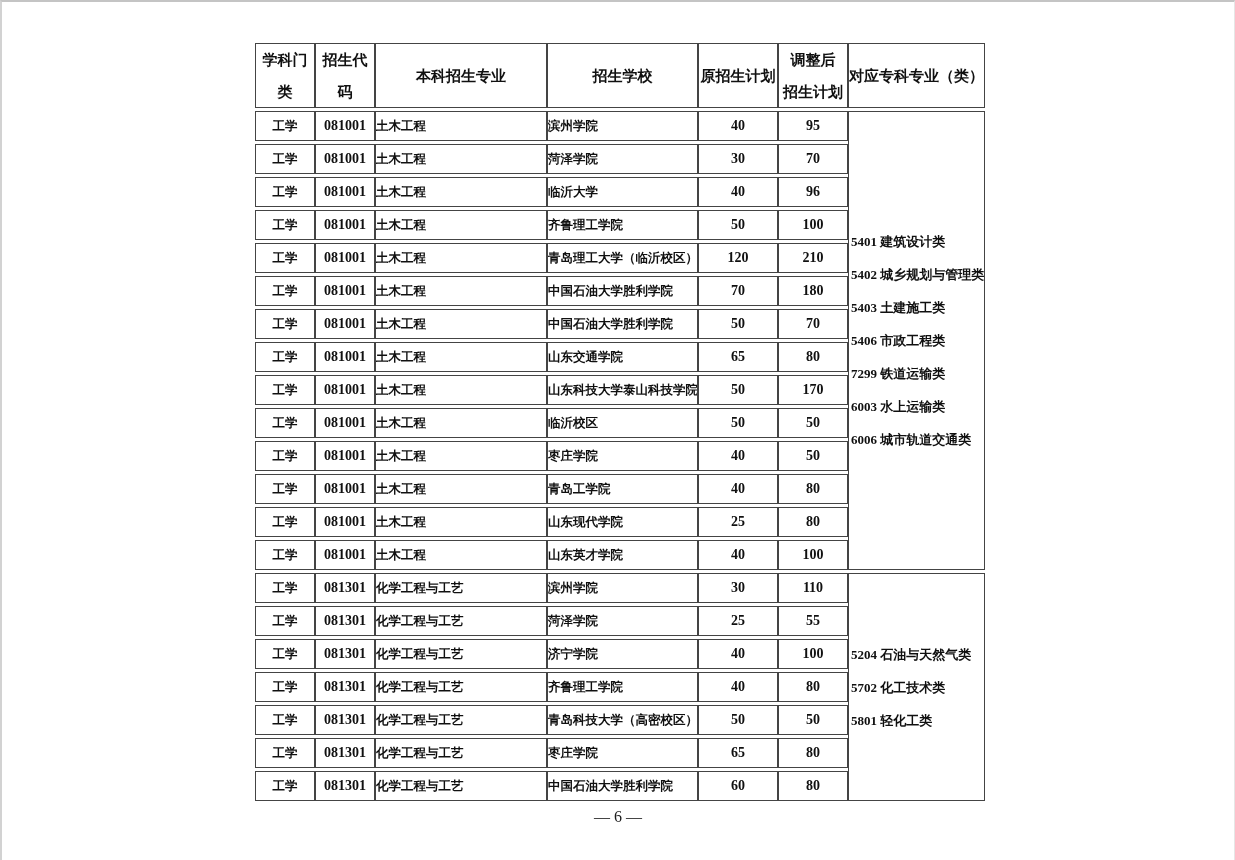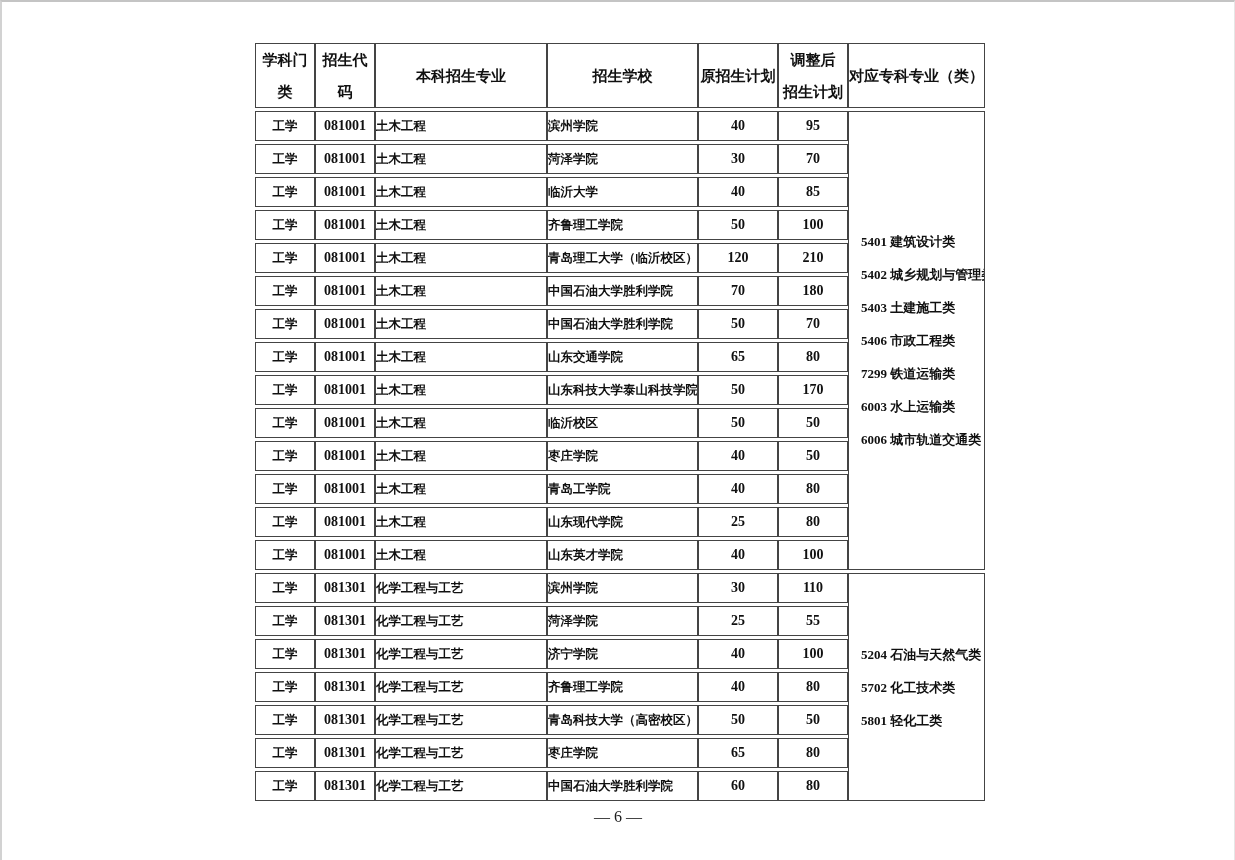--- a/index.html
+++ b/index.html
@@ -55,21 +55,21 @@
   td.c-center { text-align: center; margin-top: 37px; }
   td.c-left   { text-align: left; padding-left: 0; }
   td.c-num {
     text-align: center;
     font-family: "Liberation Serif", serif;
     font-size: 14px;
   }
   td.c-majors {
     vertical-align: middle;
     text-align: left;
-    padding-left: 12px;
+    padding-left: 2px;
   }
   td.c-majors div {
     font-family: "Liberation Serif", serif;
     font-size: 13px;
     line-height: 13px;
     padding: 10px 0;
     white-space: nowrap;
   }
   .footer {
     position: absolute;
@@ -134,21 +134,21 @@
           <td class="c-left">菏泽学院</td>
           <td class="c-num">30</td>
           <td class="c-num">70</td>
         </tr>
         <tr>
           <td class="c-center">工学</td>
           <td class="c-num">081001</td>
           <td class="c-left">土木工程</td>
           <td class="c-left">临沂大学</td>
           <td class="c-num">40</td>
-          <td class="c-num">85</td>
+          <td class="c-num">96</td>
         </tr>
         <tr>
           <td class="c-center">工学</td>
           <td class="c-num">081001</td>
           <td class="c-left">土木工程</td>
           <td class="c-left">齐鲁理工学院</td>
           <td class="c-num">50</td>
           <td class="c-num">100</td>
         </tr>
         <tr>

